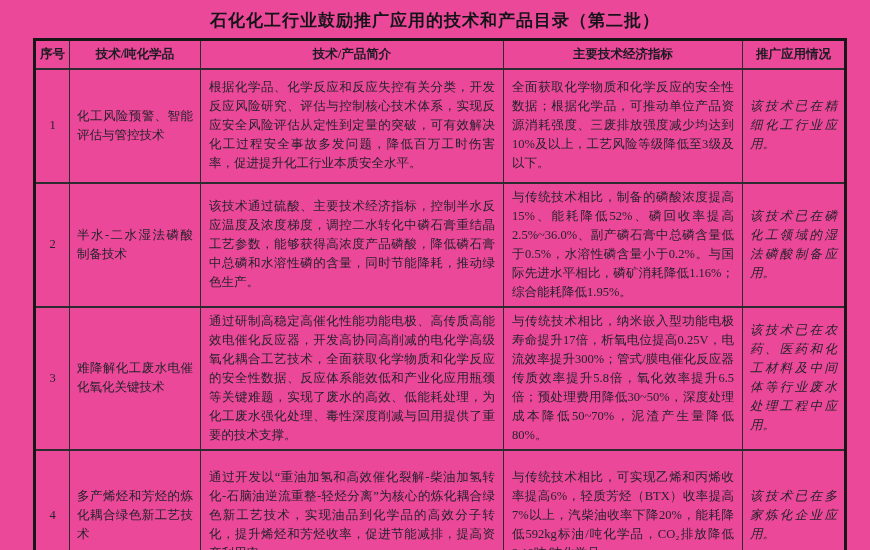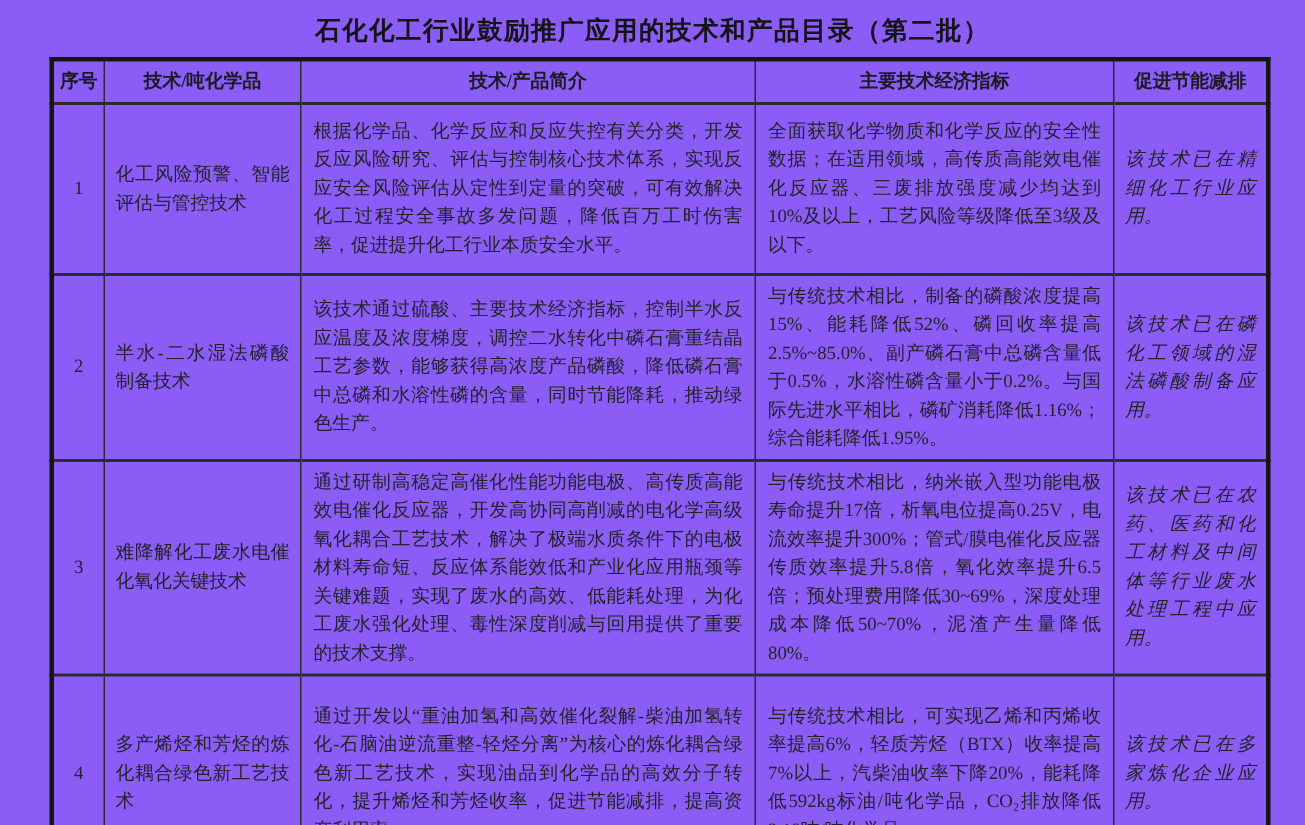--- a/index.html
+++ b/index.html
@@ -7,21 +7,21 @@
     width: 870px;
     height: 550px;
     background: #ffffff;
     font-family: "Liberation Serif", "DejaVu Serif", serif;
     color: #23232b;
     overflow: hidden;
   }
   .page {
     width: 870px;
     height: 550px;
-    background: #8b5cf6;
+    background: #ec4899;
     position: relative;
   }
   .doc-title {
     text-align: center;
     font-size: 17px;
     font-weight: bold;
     letter-spacing: 1px;
     padding-top: 9px;
     color: #141418;
     font-family: "Liberation Sans", "DejaVu Sans", sans-serif;
@@ -102,43 +102,43 @@
         <col class="c-intro">
         <col class="c-ind">
         <col class="c-app">
     </colgroup>
     <thead>
       <tr>
         <th>序号</th>
         <th>技术/吨化学品</th>
         <th>技术/产品简介</th>
         <th>主要技术经济指标</th>
-        <th>促进节能减排</th>
+        <th>推广应用情况</th>
       </tr>
     </thead>
     <tbody>
       <tr class="row-1">
         <td class="cell-no">1</td>
         <td class="cell-name">化工风险预警、智能评估与管控技术</td>
         <td class="cell-intro">根据化学品、化学反应和反应失控有关分类，开发反应风险研究、评估与控制核心技术体系，实现反应安全风险评估从定性到定量的突破，可有效解决化工过程安全事故多发问题，降低百万工时伤害率，促进提升化工行业本质安全水平。</td>
-        <td class="cell-ind">全面获取化学物质和化学反应的安全性数据；在适用领域，高传质高能效电催化反应器、三废排放强度减少均达到10%及以上，工艺风险等级降低至3级及以下。</td>
+        <td class="cell-ind">全面获取化学物质和化学反应的安全性数据；根据化学品，可推动单位产品资源消耗强度、三废排放强度减少均达到10%及以上，工艺风险等级降低至3级及以下。</td>
         <td class="cell-app">该技术已在精细化工行业应用。</td>
       </tr>
       <tr class="row-2">
         <td class="cell-no">2</td>
         <td class="cell-name">半水-二水湿法磷酸制备技术</td>
         <td class="cell-intro">该技术通过硫酸、主要技术经济指标，控制半水反应温度及浓度梯度，调控二水转化中磷石膏重结晶工艺参数，能够获得高浓度产品磷酸，降低磷石膏中总磷和水溶性磷的含量，同时节能降耗，推动绿色生产。</td>
-        <td class="cell-ind">与传统技术相比，制备的磷酸浓度提高15%、能耗降低52%、磷回收率提高2.5%~85.0%、副产磷石膏中总磷含量低于0.5%，水溶性磷含量小于0.2%。与国际先进水平相比，磷矿消耗降低1.16%；综合能耗降低1.95%。</td>
+        <td class="cell-ind">与传统技术相比，制备的磷酸浓度提高15%、能耗降低52%、磷回收率提高2.5%~36.0%、副产磷石膏中总磷含量低于0.5%，水溶性磷含量小于0.2%。与国际先进水平相比，磷矿消耗降低1.16%；综合能耗降低1.95%。</td>
         <td class="cell-app">该技术已在磷化工领域的湿法磷酸制备应用。</td>
       </tr>
       <tr class="row-3">
         <td class="cell-no">3</td>
         <td class="cell-name">难降解化工废水电催化氧化关键技术</td>
-        <td class="cell-intro">通过研制高稳定高催化性能功能电极、高传质高能效电催化反应器，开发高协同高削减的电化学高级氧化耦合工艺技术，解决了极端水质条件下的电极材料寿命短、反应体系能效低和产业化应用瓶颈等关键难题，实现了废水的高效、低能耗处理，为化工废水强化处理、毒性深度削减与回用提供了重要的技术支撑。</td>
-        <td class="cell-ind">与传统技术相比，纳米嵌入型功能电极寿命提升17倍，析氧电位提高0.25V，电流效率提升300%；管式/膜电催化反应器传质效率提升5.8倍，氧化效率提升6.5倍；预处理费用降低30~69%，深度处理成本降低50~70%，泥渣产生量降低80%。</td>
+        <td class="cell-intro">通过研制高稳定高催化性能功能电极、高传质高能效电催化反应器，开发高协同高削减的电化学高级氧化耦合工艺技术，全面获取化学物质和化学反应的安全性数据、反应体系能效低和产业化应用瓶颈等关键难题，实现了废水的高效、低能耗处理，为化工废水强化处理、毒性深度削减与回用提供了重要的技术支撑。</td>
+        <td class="cell-ind">与传统技术相比，纳米嵌入型功能电极寿命提升17倍，析氧电位提高0.25V，电流效率提升300%；管式/膜电催化反应器传质效率提升5.8倍，氧化效率提升6.5倍；预处理费用降低30~50%，深度处理成本降低50~70%，泥渣产生量降低80%。</td>
         <td class="cell-app">该技术已在农药、医药和化工材料及中间体等行业废水处理工程中应用。</td>
       </tr>
       <tr class="row-4">
         <td class="cell-no">4</td>
         <td class="cell-name">多产烯烃和芳烃的炼化耦合绿色新工艺技术</td>
         <td class="cell-intro">通过开发以“重油加氢和高效催化裂解-柴油加氢转化-石脑油逆流重整-轻烃分离”为核心的炼化耦合绿色新工艺技术，实现油品到化学品的高效分子转化，提升烯烃和芳烃收率，促进节能减排，提高资产利用率。</td>
         <td class="cell-ind">与传统技术相比，可实现乙烯和丙烯收率提高6%，轻质芳烃（BTX）收率提高7%以上，汽柴油收率下降20%，能耗降低592kg标油/吨化学品，CO₂排放降低2.19吨/吨化学品。</td>
         <td class="cell-app">该技术已在多家炼化企业应用。</td>
       </tr>
     </tbody>

